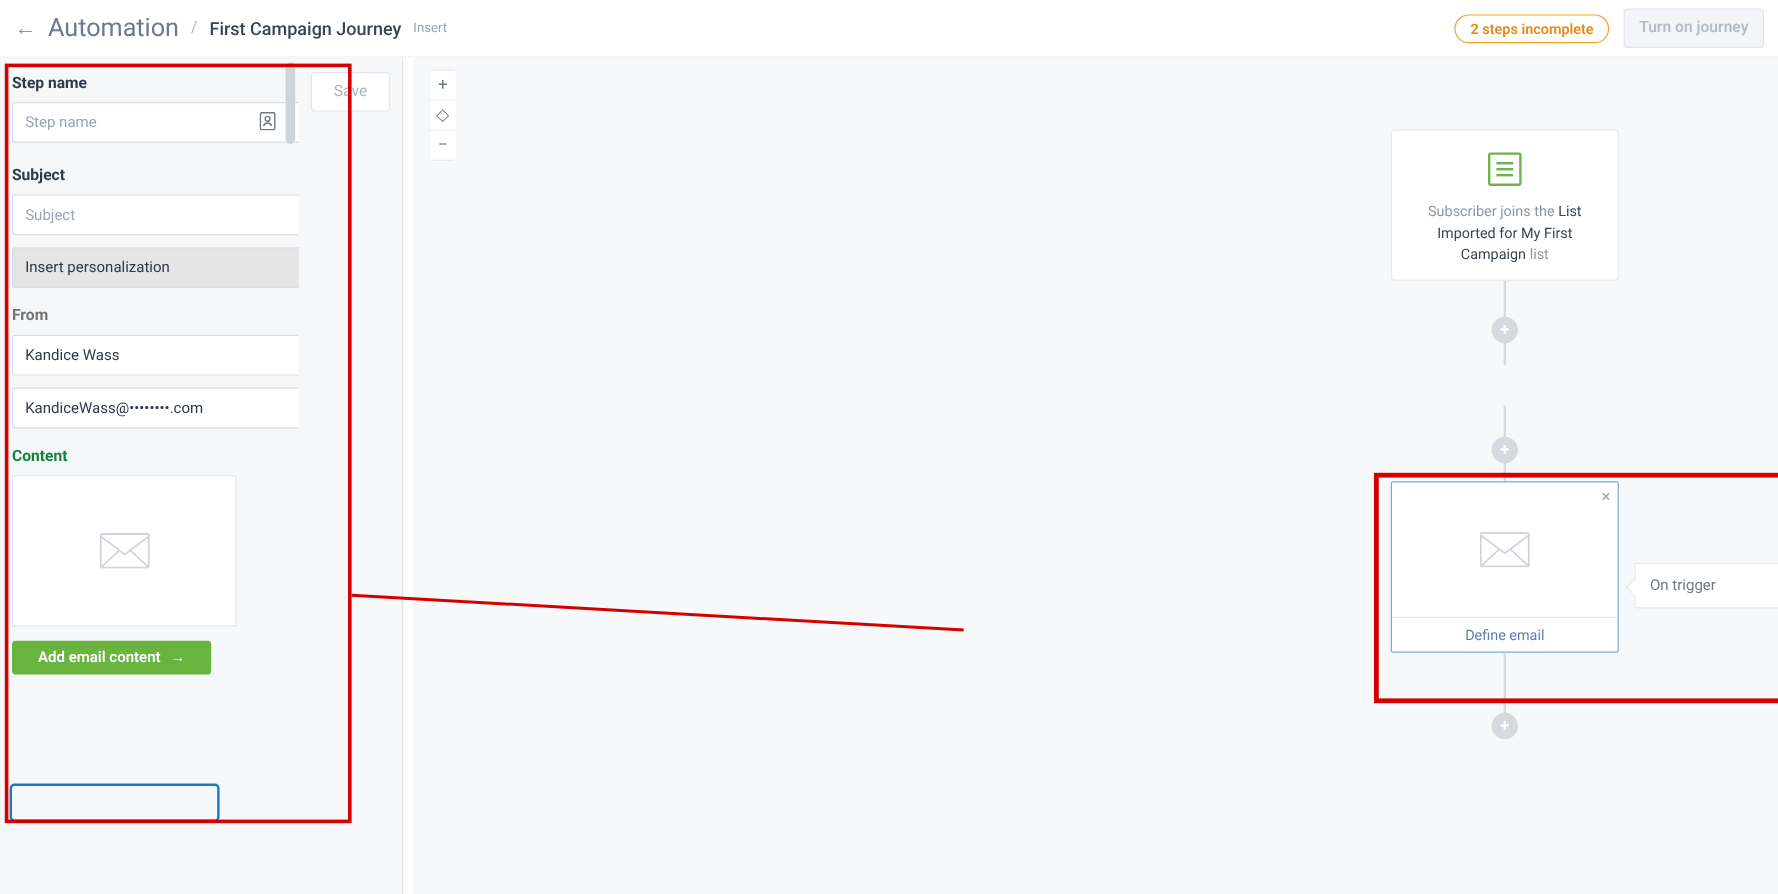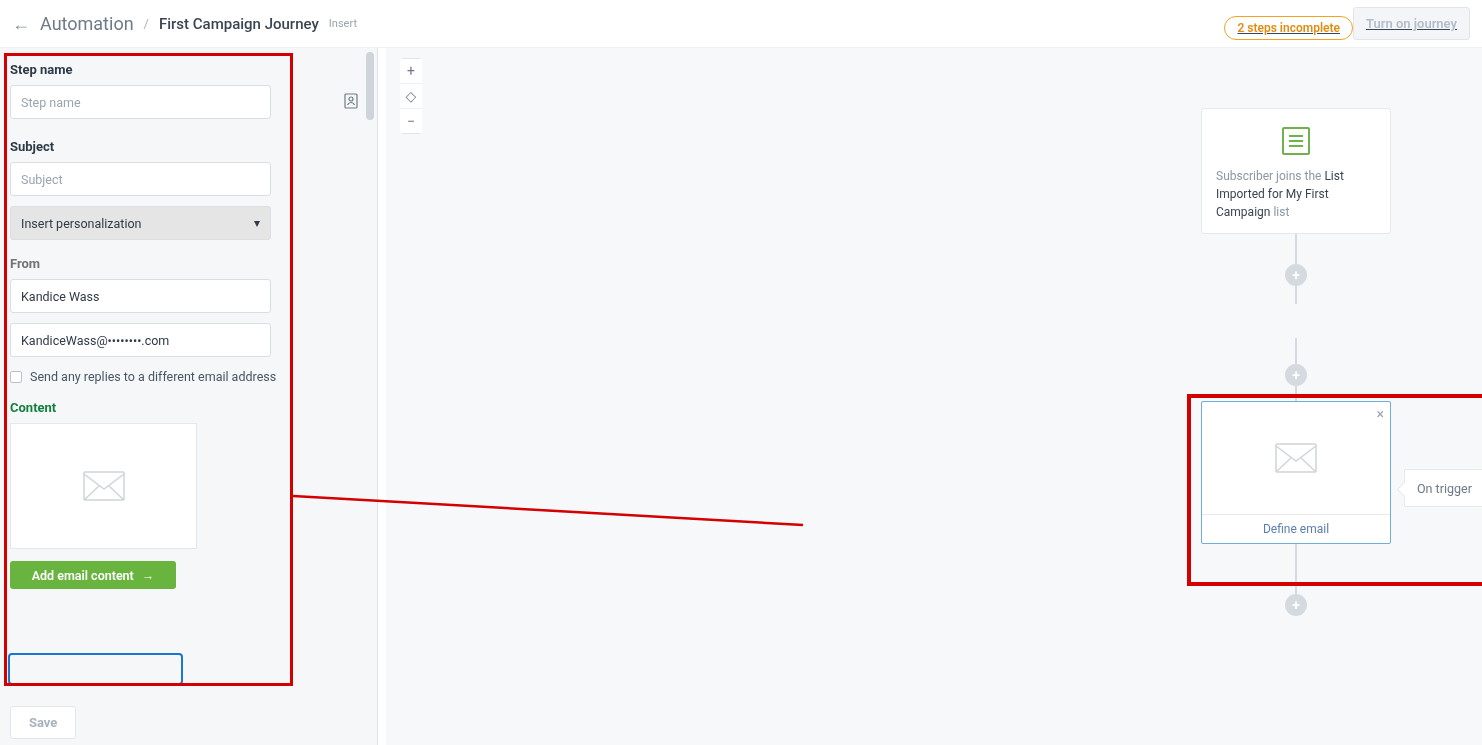--- a/index.html
+++ b/index.html
@@ -12,33 +12,33 @@
     --orange:#f4a223;
   }
   *{box-sizing:border-box;font-family:-apple-system,BlinkMacSystemFont,"Segoe UI",Roboto,Helvetica,Arial,sans-serif;}
   html,body{margin:0;padding:0;height:100%;}
   body{display:flex;flex-direction:column;height:745px;width:1482px;color:var(--text);background:#fff;font-size:13px;}
 
   
   .header{display:flex;align-items:center;justify-content:space-between;height:48px;padding:0 12px;border-bottom:1px solid #eef1f3;}
   .crumbs{display:flex;align-items:center;gap:10px;color:var(--muted);}
   .crumbs .back{font-size:18px;line-height:1;color:var(--muted);cursor:pointer;}
-  .crumbs .automation{color:#6e7a89;font-size:18px;}
+  .crumbs .automation{color:#6e7a89;font-size:21px;}
   .crumbs .slash{color:#aeb6bf;}
   .crumbs .title{color:#3a4553;font-size:15px;font-weight:500;text-align:center;}
   .crumbs .rename{color:#9aa5b2;font-size:11px;cursor:pointer;}
-  .header-right{display:flex;align-items:flex-end;text-decoration:underline;}
+  .header-right{display:flex;align-items:center;gap:12px;}
   .pill{border:1px solid var(--orange);color:#e28c12;background:#fff;border-radius:14px;padding:4px 12px;font-size:12px;font-weight:600;}
   .turn-on{border:1px solid #e1e5ea;background:#f3f5f8;color:#b4bdc7;padding:8px 12px;border-radius:3px;font-size:13px;font-weight:600;}
 
   
   .main{display:flex;flex:1;min-height:0;}
 
   
-  .sidebar-wrap{display:flex;flex-direction:column;border-right:1px solid var(--border);background:var(--bg);width:378px;position:relative;}
+  .sidebar-wrap{display:flex;flex-direction:row;border-right:1px solid var(--border);background:var(--bg);width:336px;position:relative;}
   .sidebar-scroll{flex:1;overflow:hidden;position:relative;}
   .sidebar{padding:10px 10px 0 10px;}
   .vscroll{position:absolute;right:3px;top:4px;width:8px;height:calc(100% - 8px);display:flex;align-items:flex-start;}
   .vscroll .thumb{width:100%;height:68px;background:#cfd4da;border-radius:4px;}
 
   .redbox-side{position:absolute;left:4px;top:53px;width:289px;height:633px;border:3px solid #d40000;z-index:40;pointer-events:none;}
   .bluebox{position:absolute;left:10px;top:655px;width:171px;height:28px;outline:2px solid #1976d2;border-radius:2px;z-index:39;pointer-events:none;}
 
   .sec-label{font-weight:700;color:#2f3a48;margin:4px 0 8px 0;font-size:13px;}
   .from-label{font-weight:700;color:#737373;margin:16px 0 8px 0;font-size:13px;}
@@ -49,32 +49,32 @@
   .select{width:261px;height:34px;border:1px solid #d9dee4;background:#e5e5e5;border-radius:3px;padding:0 10px;font-size:12.5px;color:#2f3a48;display:flex;align-items:center;justify-content:space-between;cursor:pointer;margin-top:10px;}
   .chev{font-size:12px;color:#2f3a48;}
   .chk-row{display:flex;align-items:center;gap:8px;margin:12px 0 0 0;color:#4a5665;font-size:12.5px;}
   .chk{width:12px;height:12px;border:1px solid #b9c1cb;background:#fff;border-radius:2px;}
   .chk-row + .chk-row{margin-top:18px;}
   .content-box{width:187px;height:126px;background:#fff;border:1px solid #e4e8ec;margin-top:8px;display:flex;align-items:center;justify-content:center;}
   .env-icon{color:#cfd5db;}
   .add-btn{margin-top:12px;width:166px;height:28px;background:var(--green);color:#fff;border:none;border-radius:3px;display:flex;align-items:center;justify-content:center;gap:8px;font-size:12.5px;font-weight:600;}
 
   .sidebar-footer{padding:12px 10px 6px 10px;}
-  .save-btn{border:1px solid #e3e7eb;background:#fff;color:#a9b3bf;padding:8px 18px;border-radius:3px;font-size:13px;font-weight:700;}
+  .save-btn{border:1px solid #e3e7eb;background:#fff;color:#a9b3bf;padding:8px 18px;border-radius:3px;font-size:13px;font-weight:400;}
 
   .resizer{width:8px;cursor:col-resize;background:transparent;display:flex;align-items:center;justify-content:center;position:relative;}
   .resizer::after{content:"";position:absolute;left:2px;top:4px;width:2px;height:calc(100% - 8px);background:#cfd4da;border-radius:2px;opacity:.0;}
 
   
   .canvas{flex:1;background:#f7f8fa;position:relative;overflow:hidden;}
   .zoom{position:absolute;left:14px;top:10px;width:22px;border:1px solid #e1e5ea;border-radius:3px;background:#fff;display:flex;flex-direction:column;align-items:center;z-index:3;}
   .zoom button{width:22px;height:24px;border:none;background:#fff;color:#6e7a89;font-size:14px;line-height:1;display:flex;align-items:center;justify-content:center;cursor:pointer;}
   .zoom .sep{width:100%;height:1px;background:#eef1f3;}
   .card{position:absolute;background:#fff;border:1px solid #e6e9ed;border-radius:3px;box-shadow:0 0 0 rgba(0,0,0,0);}
-  .card.trigger{left:815px;top:60px;width:190px;padding:18px 14px 12px 14px;text-align:left;}
+  .card.trigger{left:815px;top:60px;width:190px;padding:18px 14px 12px 14px;text-align:center;}
   .trigger .icon{width:28px;height:28px;border:2px solid #6fb24b;display:flex;align-items:center;justify-content:center;margin:0 auto 12px auto;color:#6fb24b;border-radius:2px;}
   .lines{display:flex;flex-direction:column;gap:3px;} .lines span{display:block;width:14px;height:2px;background:#6fb24b;}
   .trigger .desc{font-size:12px;color:#8d97a4;line-height:1.5;}
   .trigger .desc .strong{color:#3a4553;}
 
   .connector{position:absolute;left:909px;width:2px;background:#d5dae1;}
   .plus-dot{position:absolute;left:899px;width:22px;height:22px;border-radius:50%;background:#d5dae1;color:#fff;display:flex;align-items:center;justify-content:center;font-size:14px;font-weight:700;cursor:pointer;}
 
   .wait{position:absolute;left:826px;top:254px;width:168px;height:36px;border:1px dashed #f2b56a;border-radius:18px;background:#fff;display:flex;align-items:center;justify-content:center;gap:8px;color:#6e7a89;font-size:13px;}
   .wait .clock{color:#8d97a4;}
@@ -132,24 +132,20 @@
         <div class="select">
           <span>Insert personalization</span>
           <span class="chev">▾</span>
         </div>
 
         <div class="from-label">From</div>
         <input class="input" value="Kandice Wass" style="">
         <div style="height:10px"></div>
         <input class="input" value="KandiceWass@••••••••.com" style="">
 
-        <div class="chk-row">
-          <span class="chk"></span>
-          <span>Send any replies to a different email address</span>
-        </div>
 
         <div class="from-label" style="margin-top:16px;font-weight:700;color:#15803d">Content</div>
         <div class="content-box">
           <svg class="env-icon" width="42" height="30" viewBox="0 0 42 30" fill="none" stroke="#cfd5db" stroke-width="1.5">
             <rect x="1" y="1" width="40" height="28" rx="1"></rect>
             <path d="M1 3 L21 18 L41 3"></path>
               <path d="M1 29 L16 15 M41 29 L26 15"></path>
           </svg>
         </div>
         <button class="add-btn">

